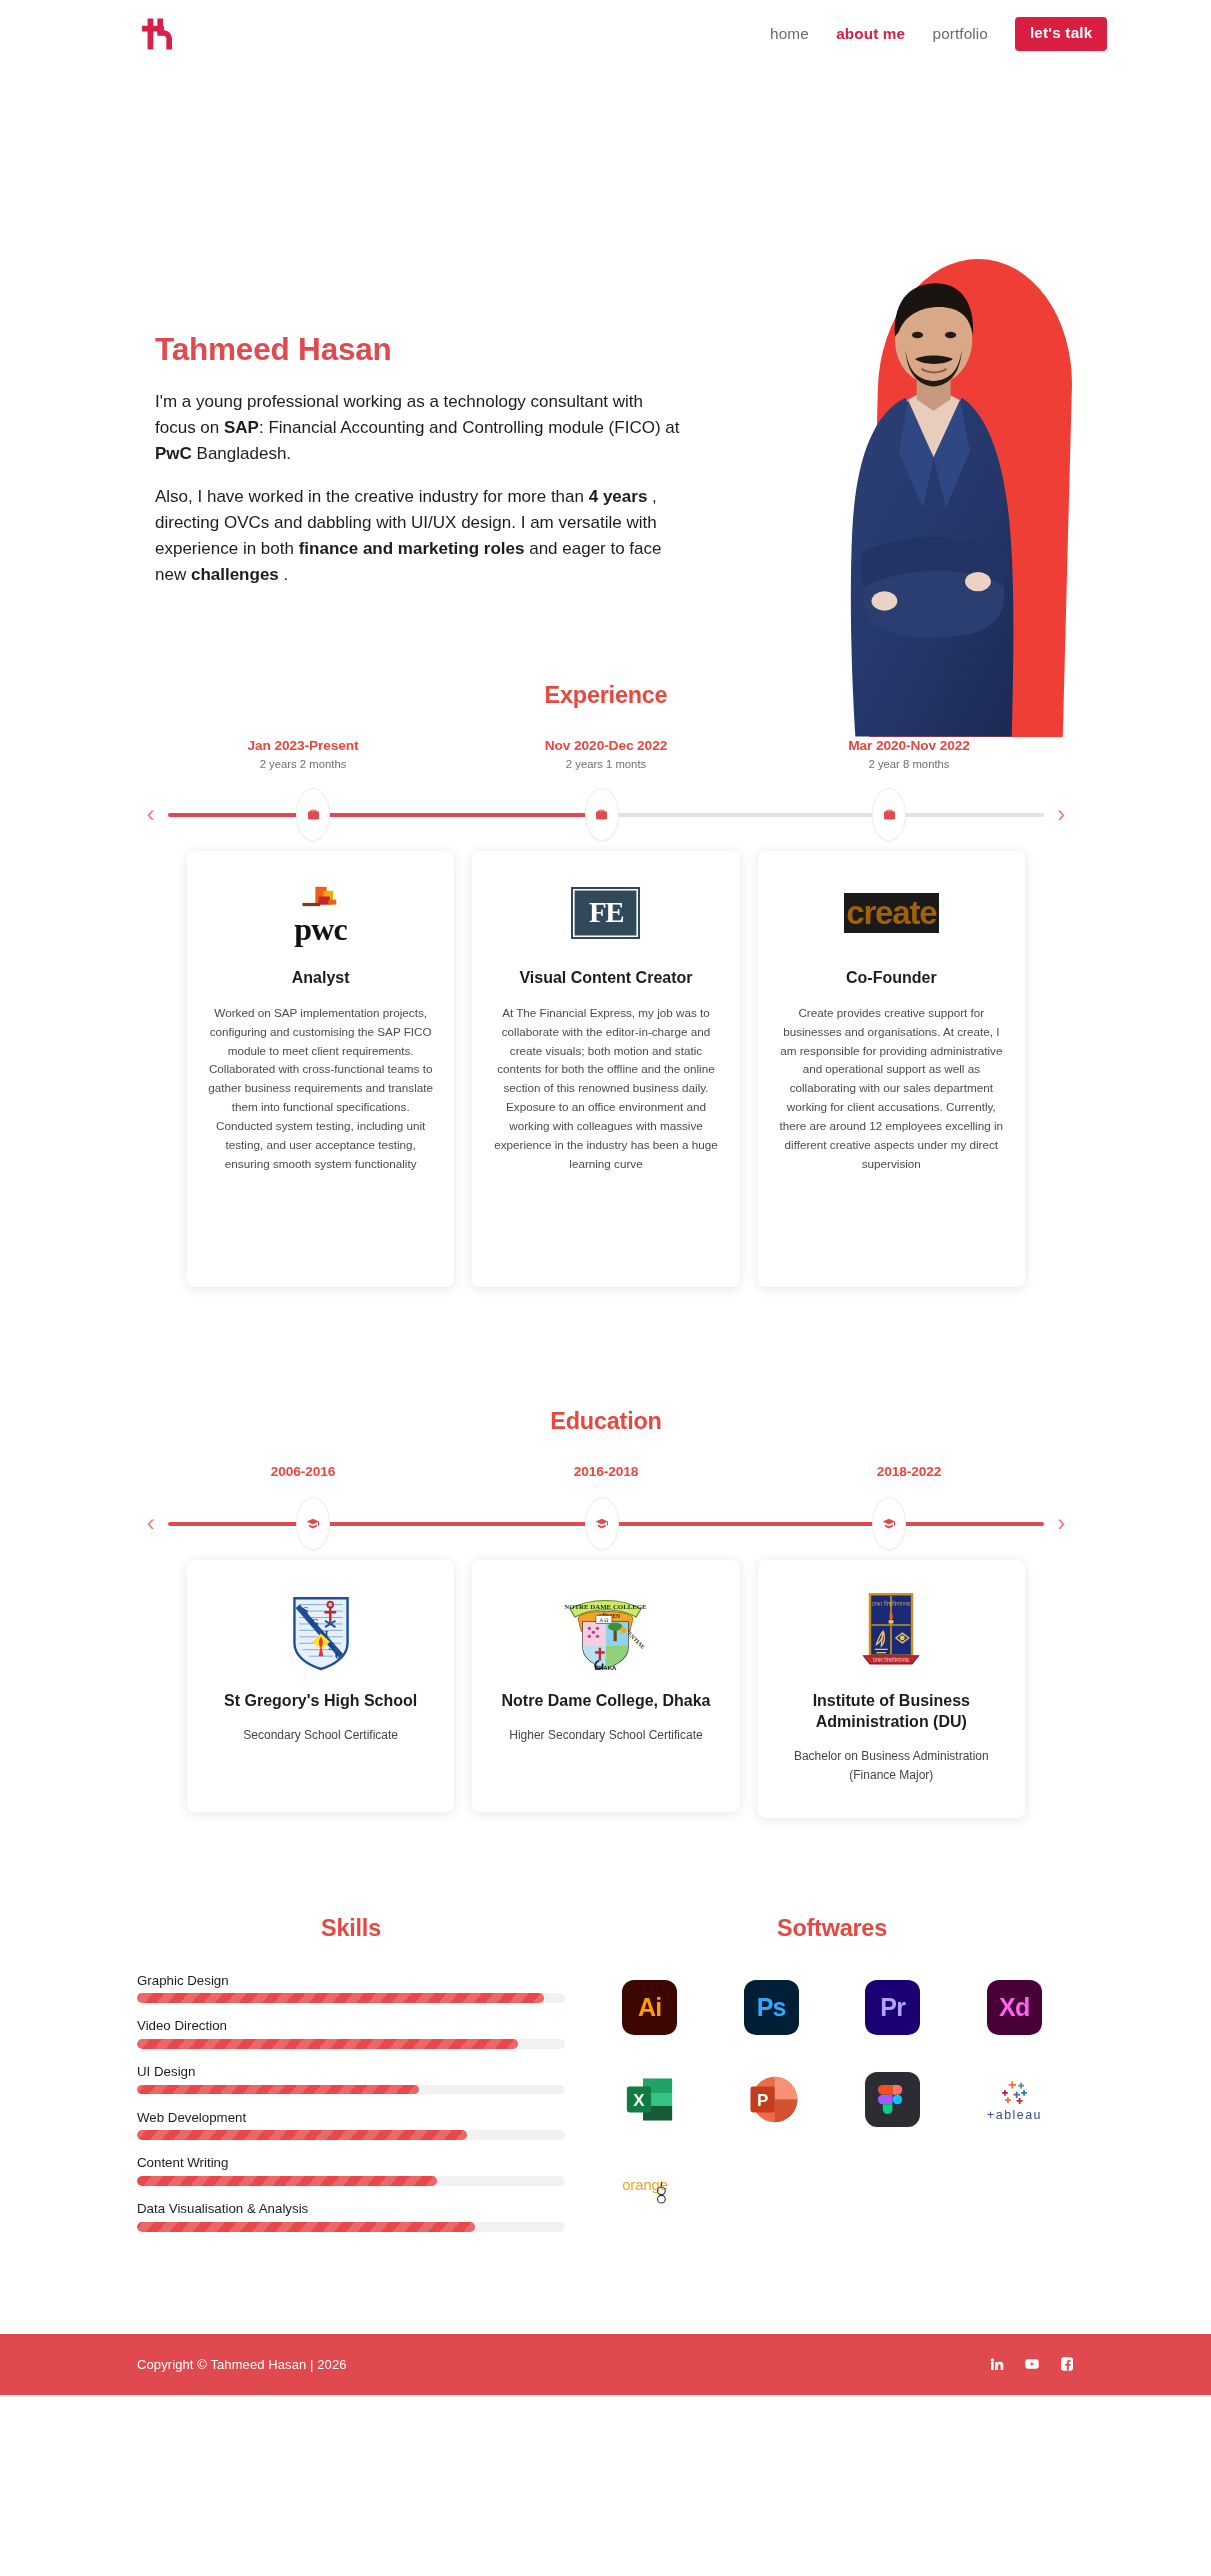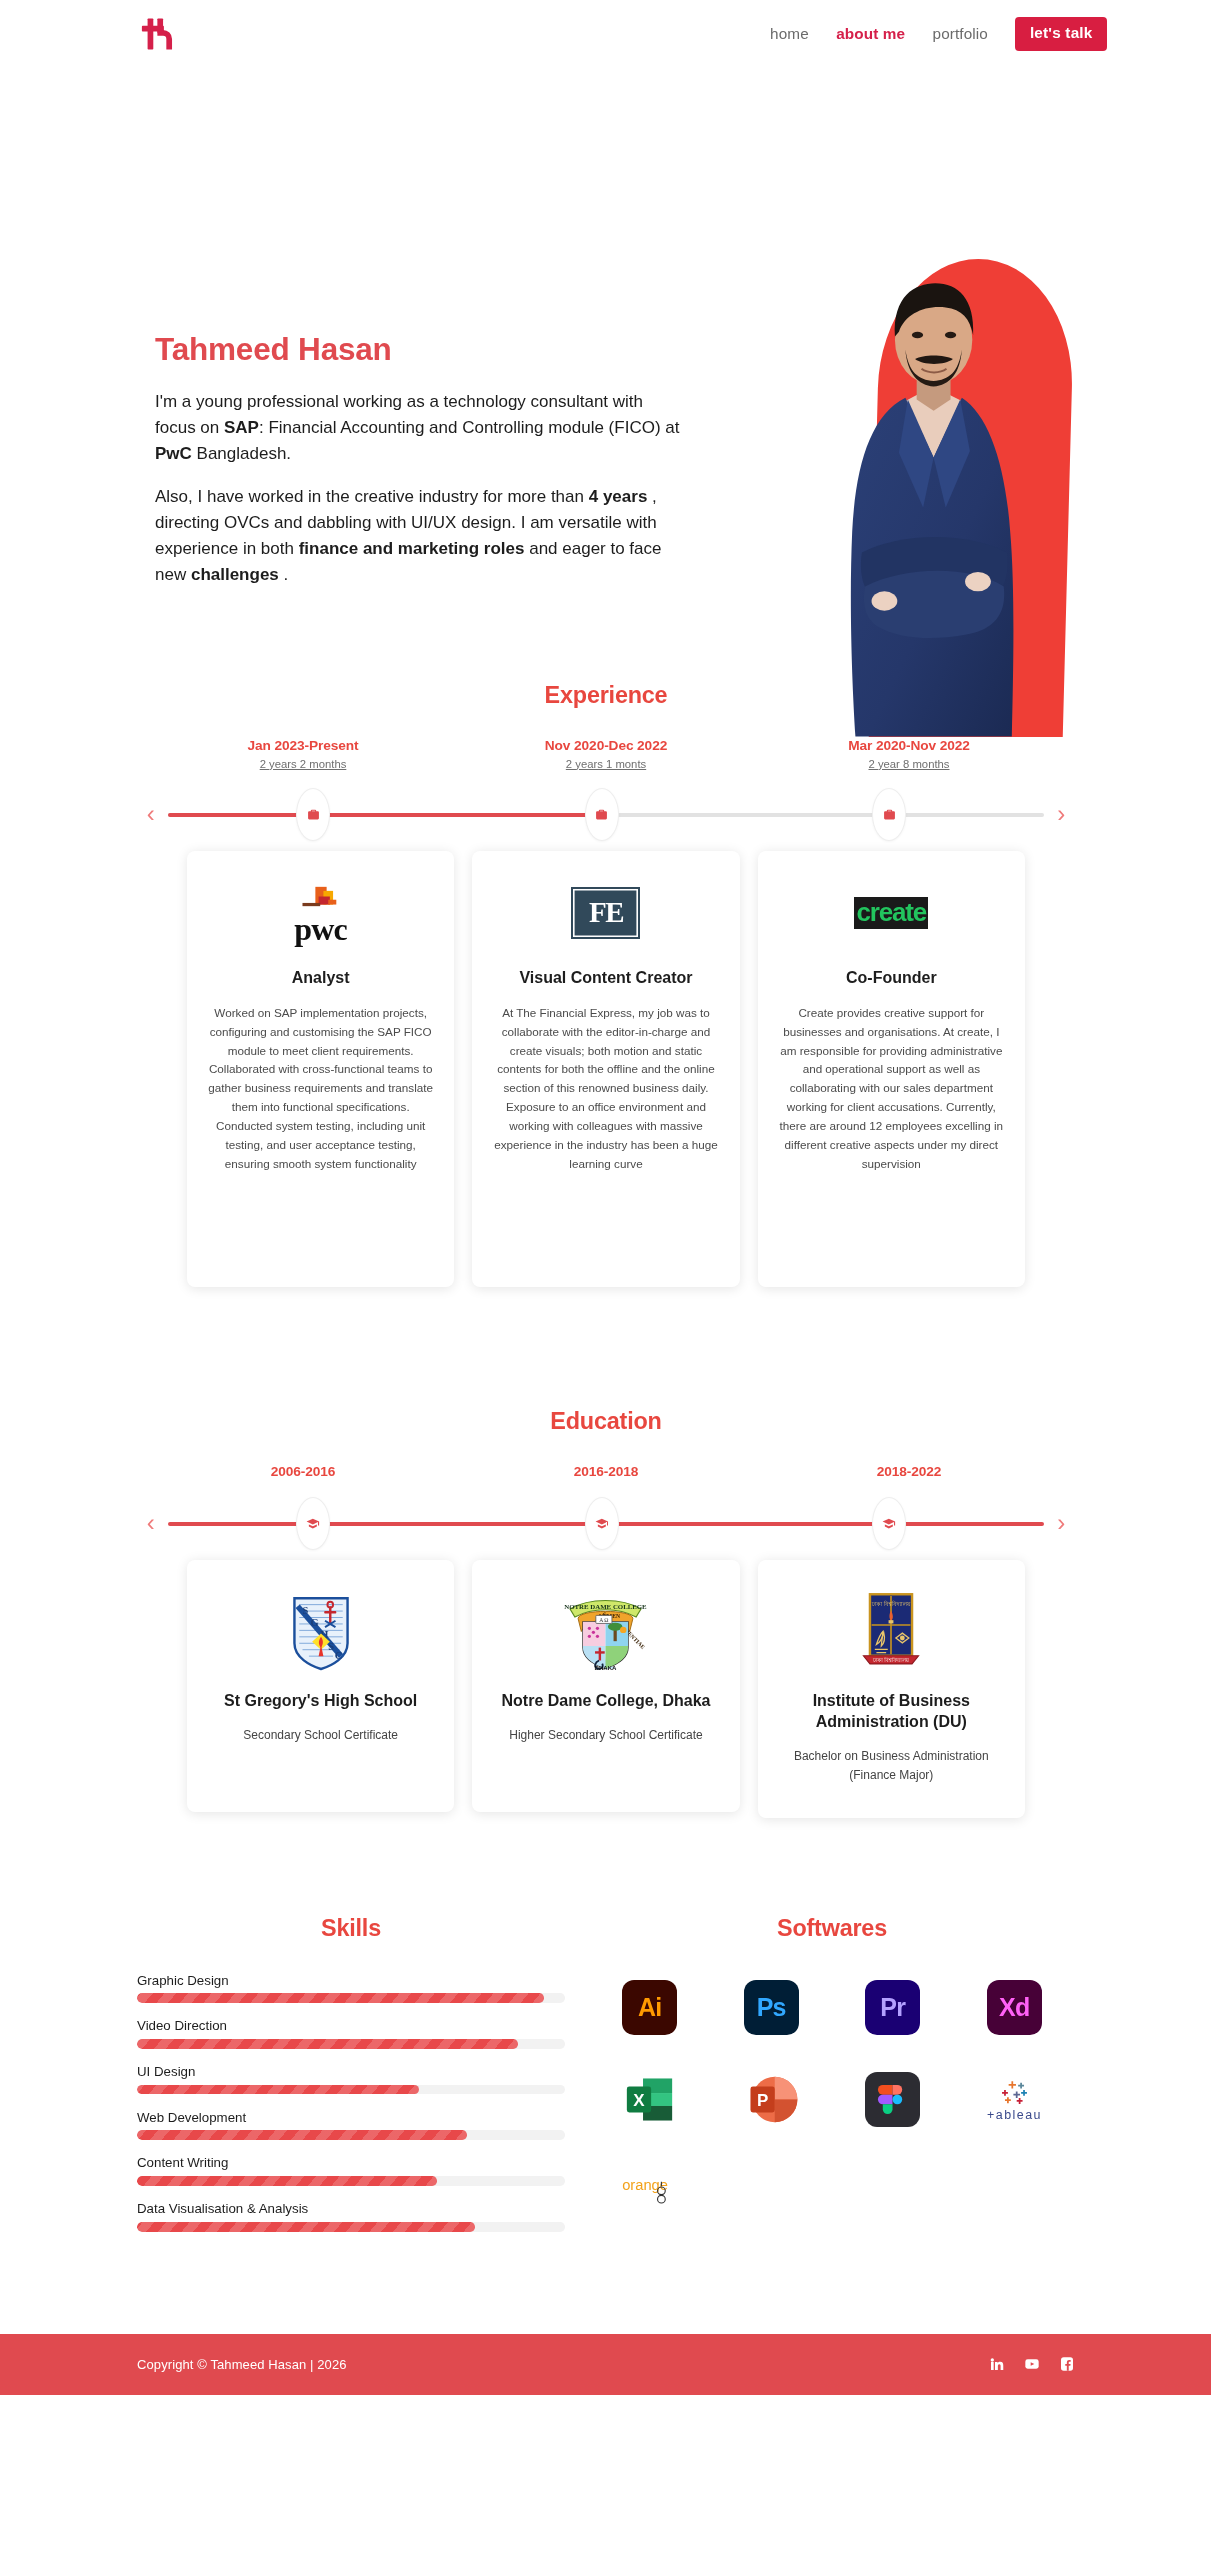--- a/index.html
+++ b/index.html
@@ -123,21 +123,20 @@
   .tl-range {
     color: #e8473f;
     font-size: 13.7px;
     font-weight: 600;
     letter-spacing: -0.1px;
   }
   .tl-dur {
     color: #6f6f6f;
     font-size: 11.3px;
     margin-top: 4.8px;
-    text-decoration: underline;
   }
   .tl-axis {
     position: relative;
     height: 57px;
     margin-top: 16px;
     display: flex;
     align-items: center;
   }
   .tl-arrow {
     font-size: 24px;
@@ -239,23 +238,23 @@
   }
   .fe-box span {
     font-family: "Liberation Serif", serif;
     color: #ffffff;
     font-size: 29px;
     font-weight: 700;
     letter-spacing: -1.6px;
   }
   .create-word {
     background: #1a1a1a;
-    color: #22c55e;
+    color: #a16207;
     font-weight: 700;
-    font-size: 26px;
+    font-size: 33px;
     letter-spacing: -1.2px;
     padding: 0.8px 2.4px;
   }
 
   
   .bottom {
     display: flex;
     padding: 0 137px;
     margin-top: 13px;
   }

